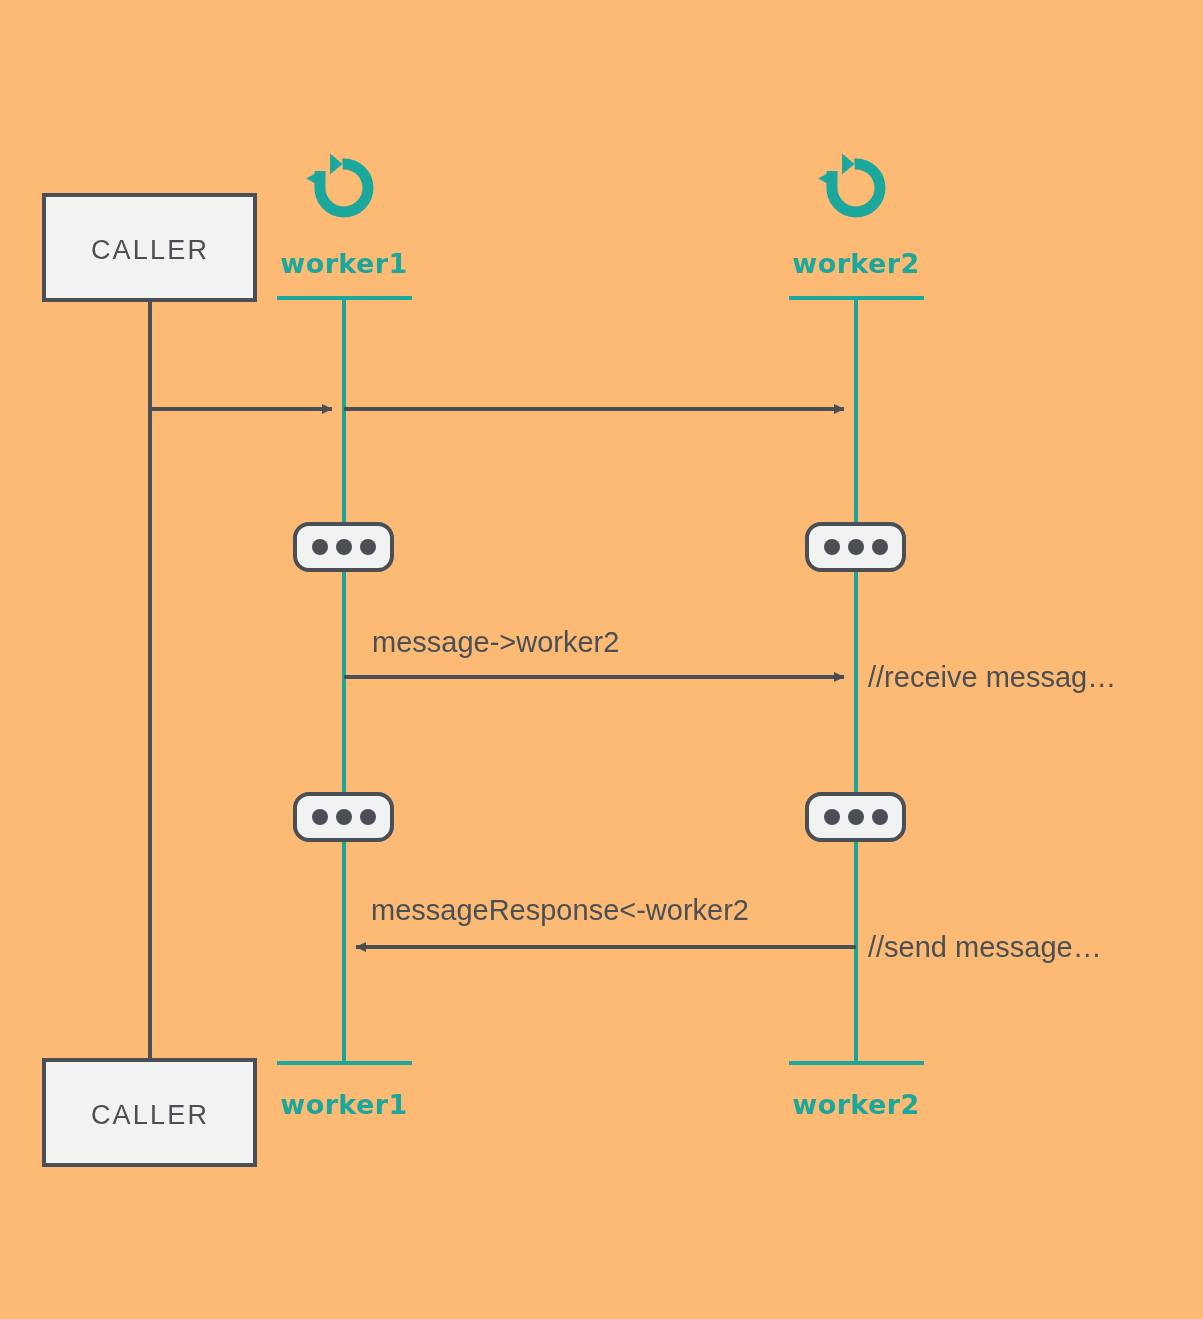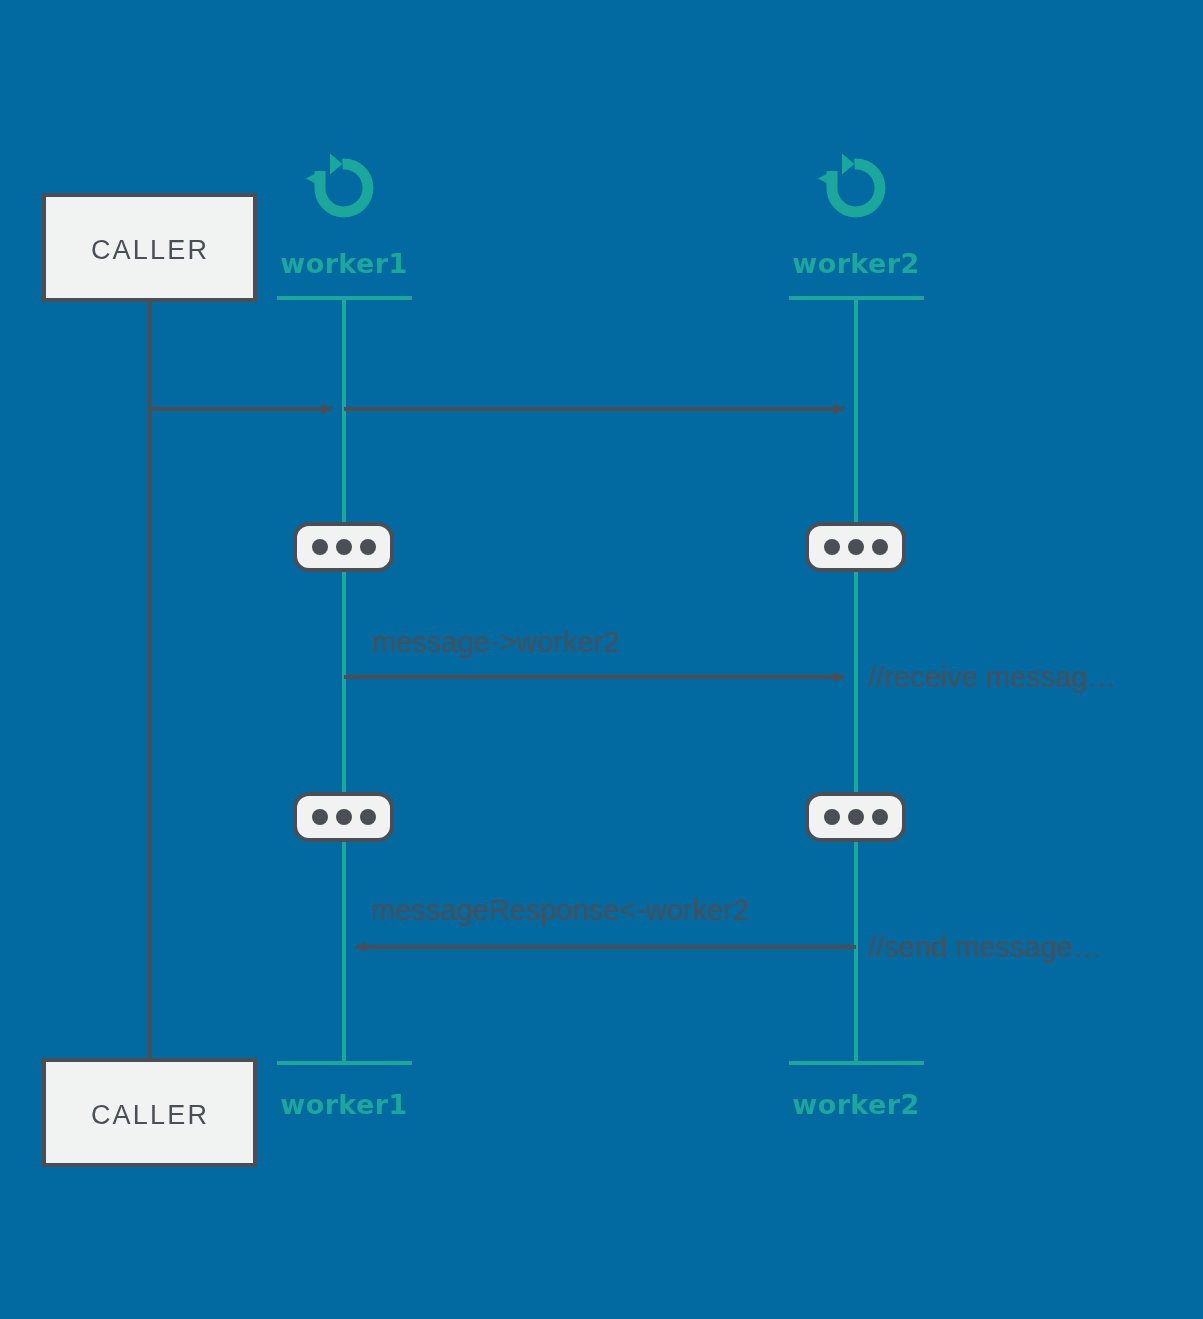--- a/index.html
+++ b/index.html
@@ -8,21 +8,21 @@
     padding: 0;
     background: #f1f3f2;
   }
   body {
     font-family: "Liberation Sans", sans-serif;
   }
   #canvas {
     position: relative;
     width: 1203px;
     height: 1319px;
-    background: #0369a1;
+    background: #fdba74;
     overflow: hidden;
   }
   #diagram-svg {
     position: absolute;
     left: 0;
     top: 0;
     width: 1203px;
     height: 1319px;
     display: block;
   }

